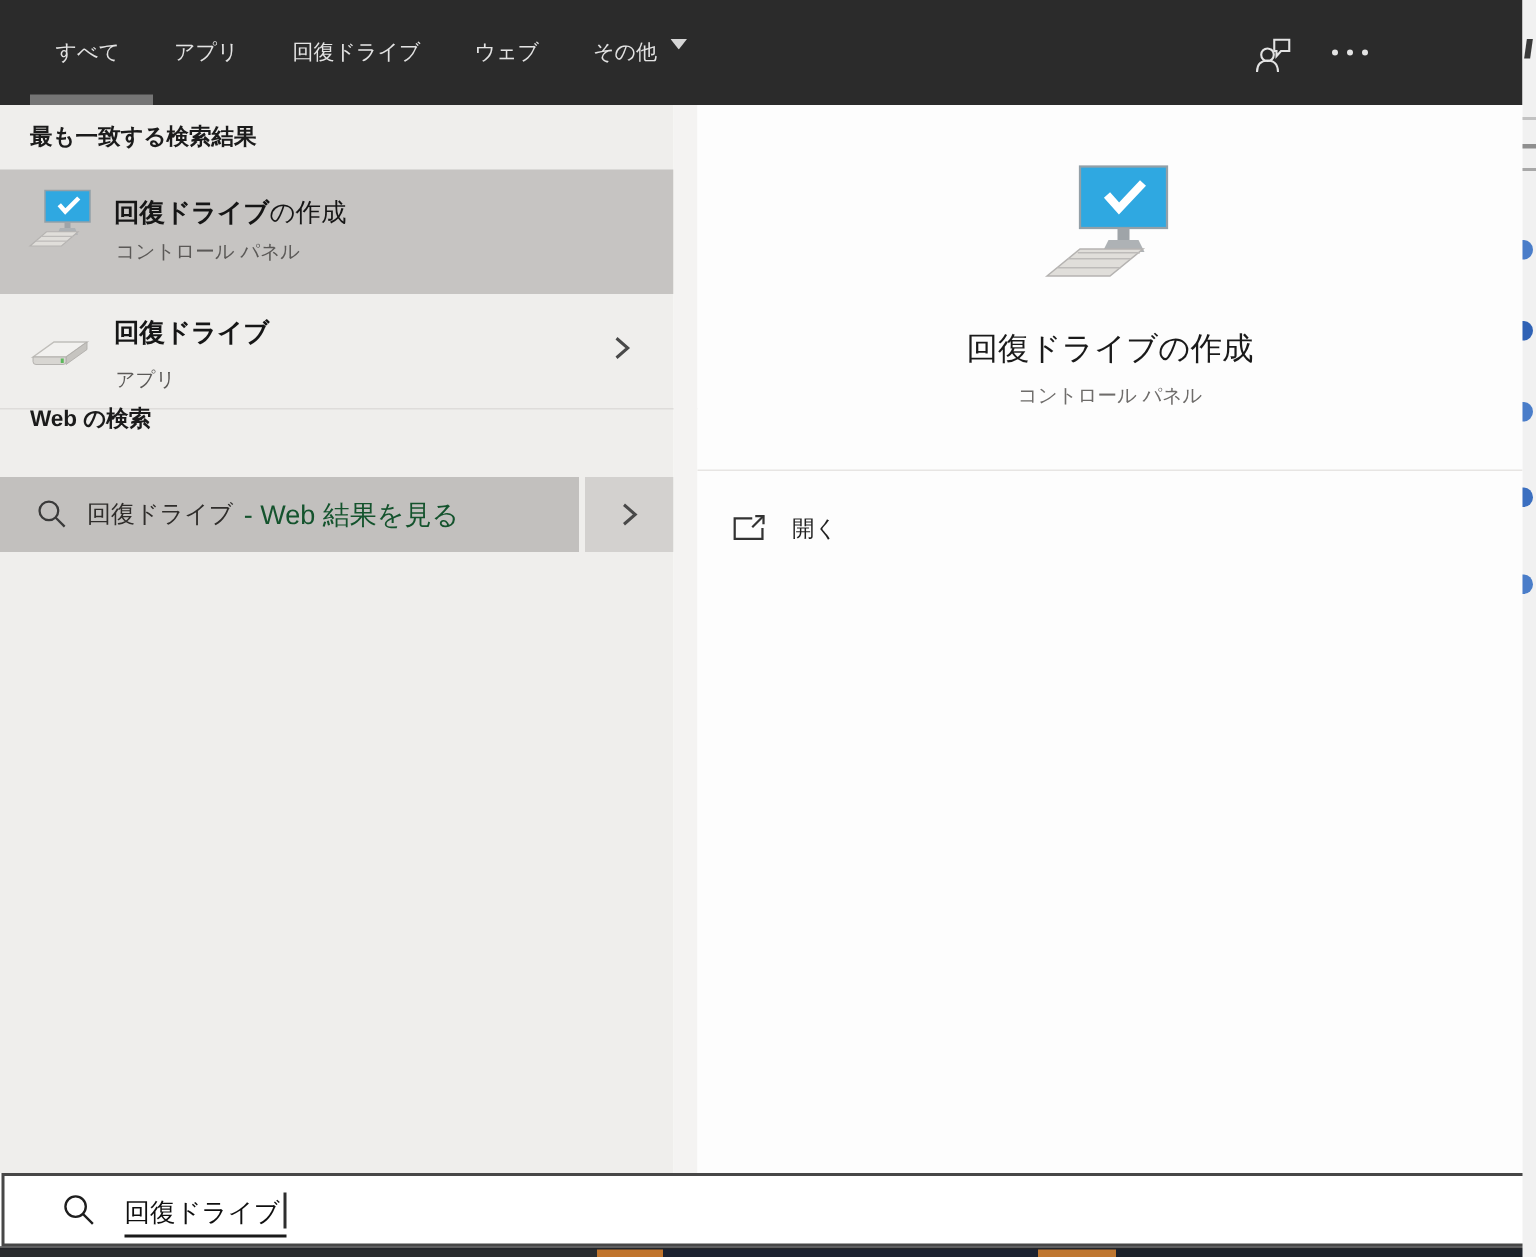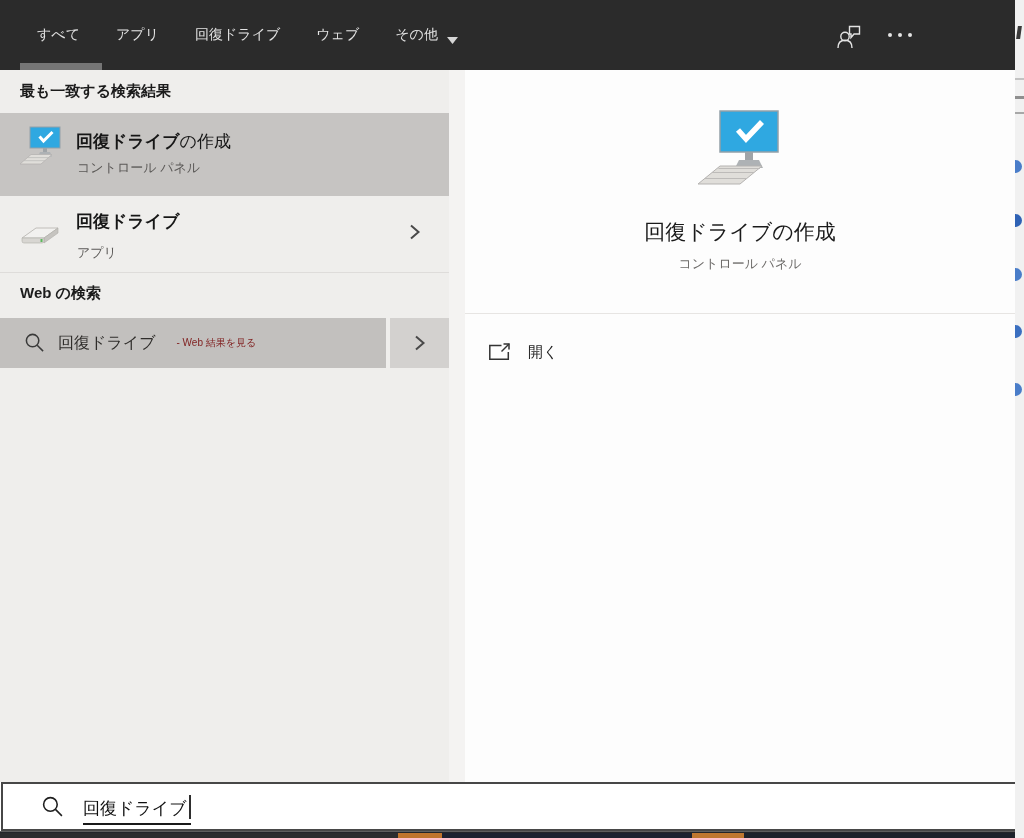--- a/index.html
+++ b/index.html
@@ -3,55 +3,55 @@
 <meta charset="utf-8">
 <style>
   * { margin: 0; padding: 0; box-sizing: border-box; }
   html,body { width:1024px; height:838px; }
   body { font-family: "Liberation Sans", "DejaVu Sans", sans-serif; background:#fff; }
   .screen { position:relative; width:1024px; height:838px; overflow:hidden; background:#fff; }
 
   
   .topbar { position:absolute; left:0; top:0; width:1015px; height:70px; background:#2b2b2b; }
   .tabs { position:absolute; left:37px; top:0; height:70px; display:flex; align-items:center; gap:36px; }
-  .tab { color:#e3e3e3; font-size:14px; cursor:default; display:flex; align-items:flex-end; gap:9px; white-space:nowrap; }
+  .tab { color:#e3e3e3; font-size:14px; cursor:default; display:flex; align-items:flex-start; gap:9px; white-space:nowrap; }
   .tab-indicator { position:absolute; left:20px; top:63px; width:82px; height:7px; background:#757575; }
   .topbar-icons { position:absolute; right:103px; top:0; height:70px; display:flex; align-items:center; gap:26px; }
   .ellipsis { display:flex; gap:6px; align-items:center; }
   .ellipsis i { width:4px; height:4px; border-radius:50%; background:#e3e3e3; display:block; }
 
   
   .left-panel  { position:absolute; left:0;    top:70px; width:449px; height:712px; background:#efeeec; }
   .gutter      { position:absolute; left:449px; top:70px; width:16px;  height:712px; background:#f4f3f2; }
   .right-panel { position:absolute; left:465px; top:70px; width:550px; height:712px; background:#fdfdfd; }
 
   .section-label { position:absolute; left:20px; font-size:15px; font-weight:bold; color:#1b1b1b; }
   .lbl-best { top:12px; }
-  .lbl-web  { top:214px; }
+  .lbl-web  { top:200px; }
 
   .row { position:absolute; left:0; width:449px; cursor:default; }
   .row-best { top:43px; height:83px; background:#c6c4c2; }
   .row-app  { top:130px; height:76px; }
   .row-icon { position:absolute; left:18px; top:13px; }
   .row-app .row-icon { left:16px; top:16px; }
   .row-title { position:absolute; left:76px; top:17px; font-size:17px; color:#161616; white-space:nowrap; }
   .row-app .row-title { top:10px; font-weight:bold; }
   .row-sub { position:absolute; left:77px; top:46px; font-size:13px; color:#5b5957; }
   .row-app .row-sub { top:44px; }
   .bold { font-weight:bold; }
   .row-chevron { position:absolute; left:408px; top:22px; }
   .row-app .row-chevron { top:23px; }
 
   .list-sep { position:absolute; left:0; top:202px; width:465px; height:1px; background:#dedcda; }
 
   .web-row { position:absolute; left:0; top:248px; width:386px; height:50px; background:#c2c0be; cursor:default; }
   .web-row .mag { position:absolute; left:24px; top:14px; }
   .web-text { position:absolute; left:58px; top:0; height:50px; display:flex; align-items:center; white-space:nowrap; }
   .web-query { font-size:16px; color:#2f2d2b; }
-  .web-suffix { font-size:10px; color:#7f1d1d; margin-left:21px; }
+  .web-suffix { font-size:18px; color:#14532d; margin-left:7px; }
   .web-chevron-cell { position:absolute; left:390px; top:248px; width:59px; height:50px; background:#d3d1cf;
                       display:flex; align-items:center; justify-content:center; cursor:default; }
 
   
   .detail-icon { position:absolute; left:229px; top:40px; }
   .detail-title { position:absolute; left:0; top:148px; width:550px; text-align:center; font-size:21px; color:#1a1a1a; }
   .detail-sub   { position:absolute; left:0; top:185px; width:550px; text-align:center; font-size:13px; color:#6e6c6a; }
   .detail-divider { position:absolute; left:0; top:243px; width:550px; height:1px; background:#e7e5e3; }
   .action-row { position:absolute; left:22px; top:263px; height:38px; display:flex; align-items:center; gap:17px; cursor:default;justify-content:space-between; }
   .action-label { font-size:15px; color:#1f1f1f; }

